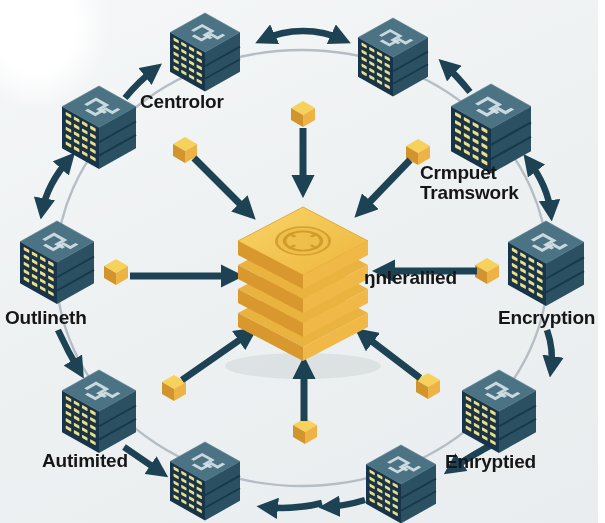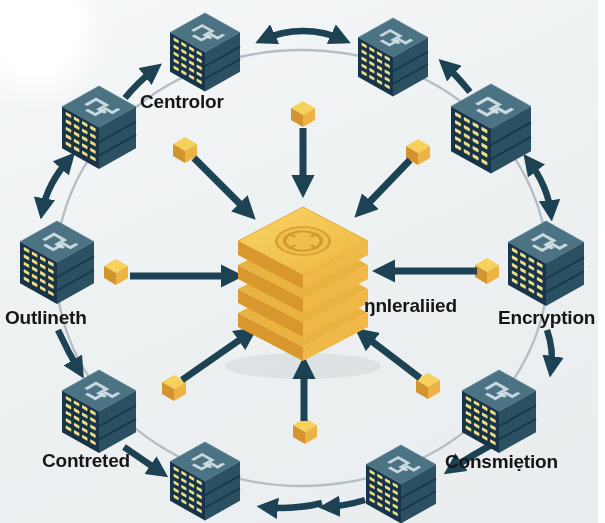--- a/index.html
+++ b/index.html
@@ -148,20 +148,22 @@
 
       <g transform="matrix(0.65,0.34,-0.65,0.34,303,207)">
         <circle cx="50" cy="50" r="29" fill="#eec04b" stroke="#d6a02e" stroke-width="3"></circle>
         <circle cx="50" cy="50" r="20" fill="none" stroke="#d09c2c" stroke-width="4"></circle>
         <path d="M50,28 v10 M50,62 v10 M28,50 h10 M62,50 h10" stroke="#d09c2c" stroke-width="4" fill="none"></path>
       </g>
     </g>
   </svg>
 
   <div class="lbl" style="left:140px;top:92px;width:135px">Centrolor</div>
+  <div class="lbl" style="left:420px;top:163px;width:140px">Crmpuet
+Tramswork</div>
   <div class="lbl" style="left:5px;top:308px;width:110px">Outlineth</div>
   <div class="lbl" style="left:498px;top:308px;width:110px">Encryption</div>
-  <div class="lbl" style="left:364px;top:296px;width:140px">ŋnleraliied</div>
-  <div class="lbl" style="left:42px;top:451px;width:130px">Contreted</div>
-  <div class="lbl" style="left:445px;top:452px;width:130px">Consmiẹtion</div>
+  <div class="lbl" style="left:364px;top:268px;width:140px">ŋnleraliied</div>
+  <div class="lbl" style="left:42px;top:451px;width:130px">Autimited</div>
+  <div class="lbl" style="left:445px;top:452px;width:130px">Enıryptied</div>
 
   <div class="right-strip"></div>
 </div>
 
 </body></html>

